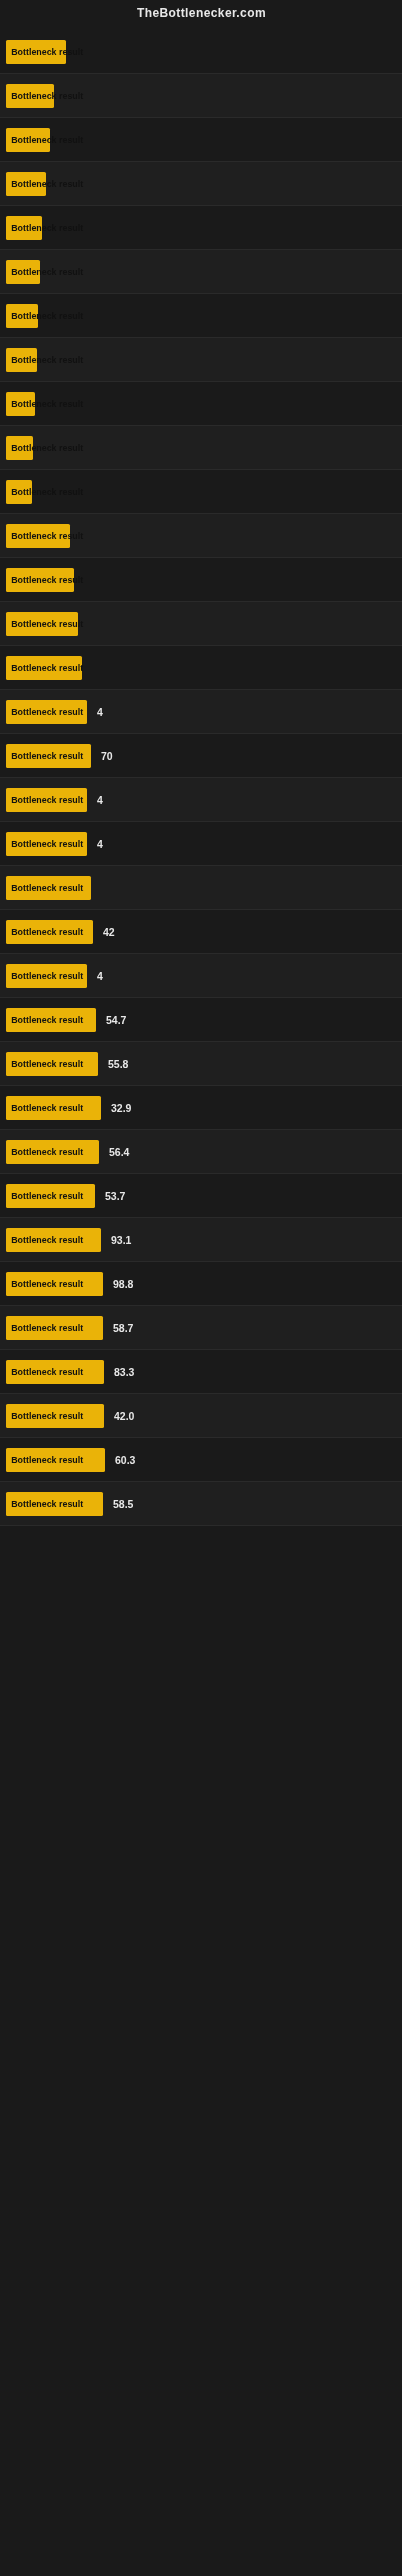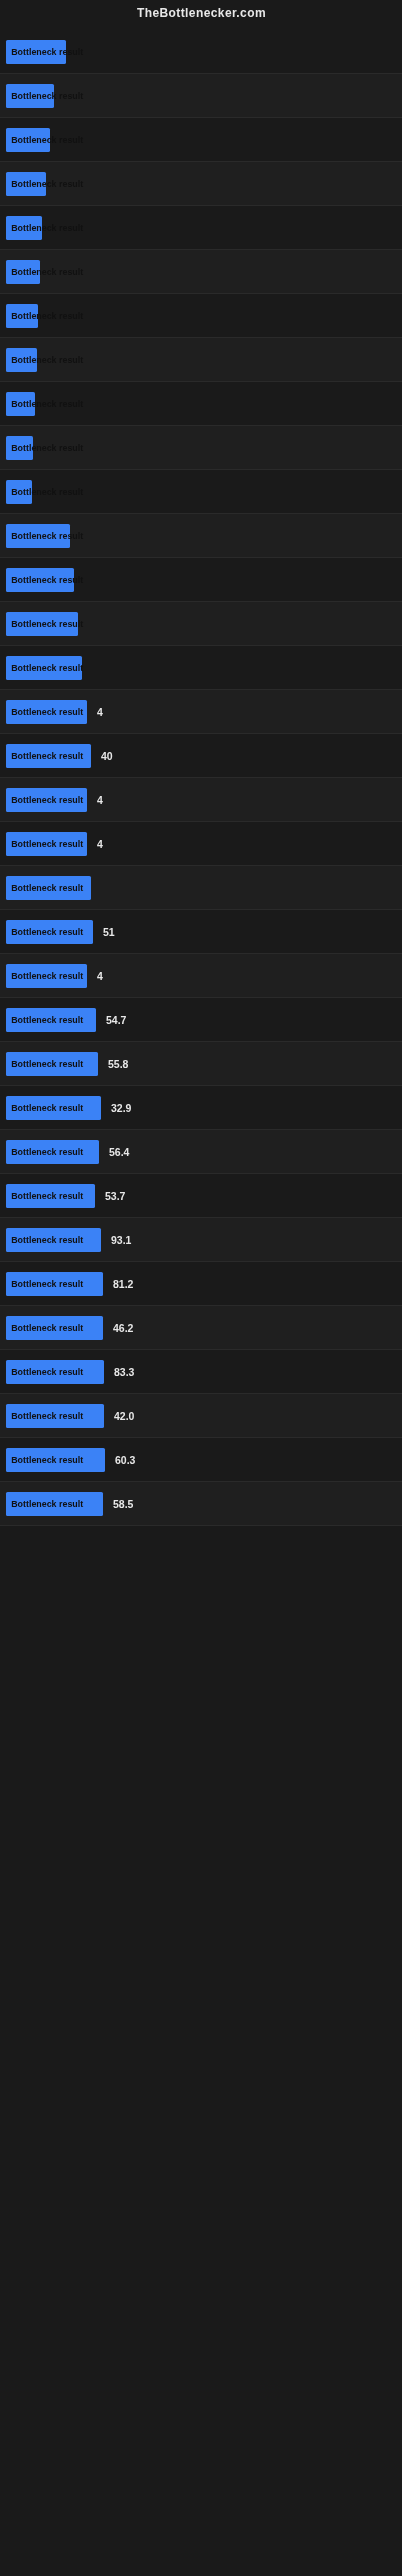--- a/index.html
+++ b/index.html
@@ -29,21 +29,21 @@
     }
     .row:nth-child(odd) {
       background: #1a1a1a;
     }
     .bar-container {
       flex: 0 0 auto;
       margin-right: 6.4px;
     }
     .bar {
       height: 24px;
-      background: #3b82f6;
+      background: #eab308;
       border-radius: 1.6px;
       display: flex;
       align-items: center;
       padding-left: 4.8px;
     }
     .bar-label {
       color: #111;
       font-size: 8.9px;
       font-weight: bold;
       white-space: nowrap;
@@ -175,21 +175,21 @@
         </div>
       </div>
       <span class="value">4</span>
     </div>
     <div class="row">
       <div class="bar-container">
         <div class="bar" style="width: 85px;">
           <span class="bar-label">Bottleneck result</span>
         </div>
       </div>
-      <span class="value">40</span>
+      <span class="value">70</span>
     </div>
     <div class="row">
       <div class="bar-container">
         <div class="bar" style="width: 81px;">
           <span class="bar-label">Bottleneck result</span>
         </div>
       </div>
       <span class="value">4</span>
     </div>
     <div class="row">
@@ -206,21 +206,21 @@
           <span class="bar-label">Bottleneck result</span>
         </div>
       </div>
     </div>
     <div class="row">
       <div class="bar-container">
         <div class="bar" style="width: 87px;">
           <span class="bar-label">Bottleneck result</span>
         </div>
       </div>
-      <span class="value">51</span>
+      <span class="value">42</span>
     </div>
     <div class="row">
       <div class="bar-container">
         <div class="bar" style="width: 81px;">
           <span class="bar-label">Bottleneck result</span>
         </div>
       </div>
       <span class="value">4</span>
     </div>
     <div class="row">
@@ -270,29 +270,29 @@
         </div>
       </div>
       <span class="value">93.1</span>
     </div>
     <div class="row">
       <div class="bar-container">
         <div class="bar" style="width: 97px;">
           <span class="bar-label">Bottleneck result</span>
         </div>
       </div>
-      <span class="value">81.2</span>
+      <span class="value">98.8</span>
     </div>
     <div class="row">
       <div class="bar-container">
         <div class="bar" style="width: 97px;">
           <span class="bar-label">Bottleneck result</span>
         </div>
       </div>
-      <span class="value">46.2</span>
+      <span class="value">58.7</span>
     </div>
     <div class="row">
       <div class="bar-container">
         <div class="bar" style="width: 98px;">
           <span class="bar-label">Bottleneck result</span>
         </div>
       </div>
       <span class="value">83.3</span>
     </div>
     <div class="row">

